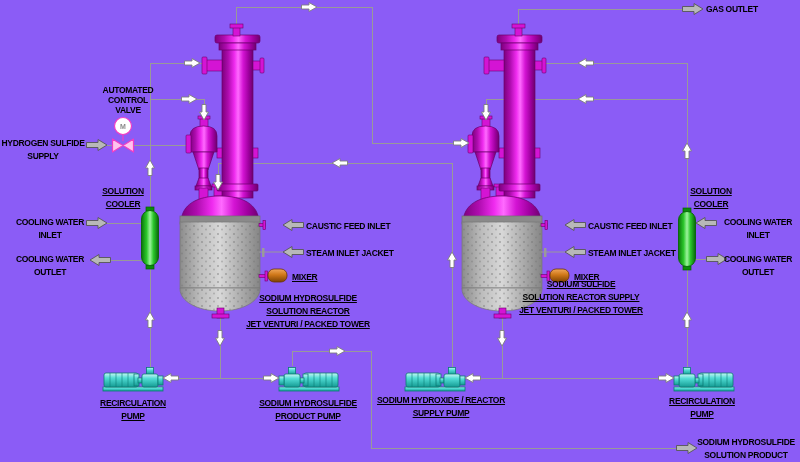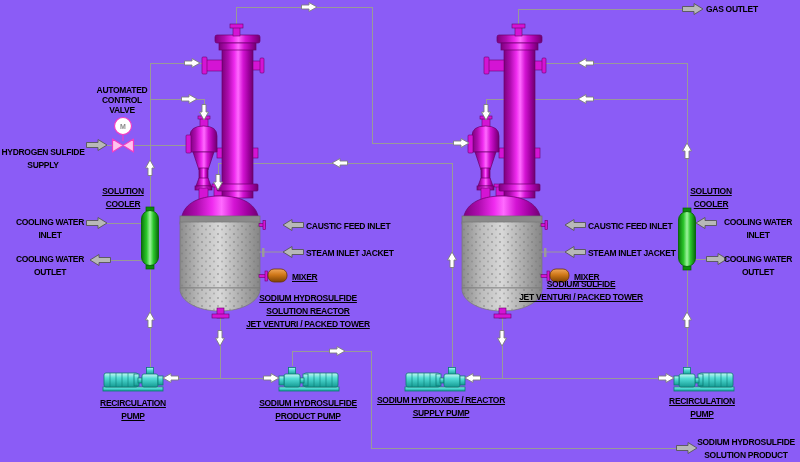--- a/index.html
+++ b/index.html
@@ -211,26 +211,26 @@
     <use href="#sarw" class="sar" transform="translate(696,223) rotate(180)"></use>
     <use href="#sarw" class="sar" transform="translate(727,259)"></use>
     <use href="#sarw" class="sar" transform="translate(697,448)"></use>
   </g>
 </svg>
 
 <div class="lbl left" style="left:706px;top:3px;">
   <div><span>GAS OUTLET</span></div>
 </div>
 
-<div class="lbl" style="left:0;width:86px;top:146px;text-align:center;">
+<div class="lbl" style="left:0;width:86px;top:137px;text-align:center;">
   <div><span>HYDROGEN SULFIDE</span></div>
   <div><span>SUPPLY</span></div>
 </div>
 
-<div class="lbl tight" style="left:84px;width:76px;top:85px;">
+<div class="lbl tight" style="left:90px;width:76px;top:85px;">
   <div><span>AUTOMATED</span></div>
   <div><span>CONTROL</span></div>
   <div><span>VALVE</span></div>
 </div>
 
 <div class="lbl u" style="left:88px;width:70px;top:185px;">
   <div><span>SOLUTION</span></div>
   <div><span>COOLER</span></div>
 </div>
 
@@ -280,20 +280,21 @@
 </div>
 <div class="lbl left" style="left:588px;top:247px;">
   <div><span>STEAM INLET JACKET</span></div>
 </div>
 <div class="lbl left u" style="left:574px;top:271px;">
   <div><span>MIXER</span></div>
 </div>
 
 <div class="lbl u" style="left:513px;width:136px;top:278px;">
   <div><span>SODIUM SULFIDE</span></div>
+  <div><span>SOLUTION REACTOR SUPPLY</span></div>
   <div><span>JET VENTURI / PACKED TOWER</span></div>
 </div>
 
 <div class="lbl u" style="left:676px;width:70px;top:185px;">
   <div><span>SOLUTION</span></div>
   <div><span>COOLER</span></div>
 </div>
 
 <div class="lbl" style="left:717px;width:82px;top:216px;">
   <div><span>COOLING WATER</span></div>

